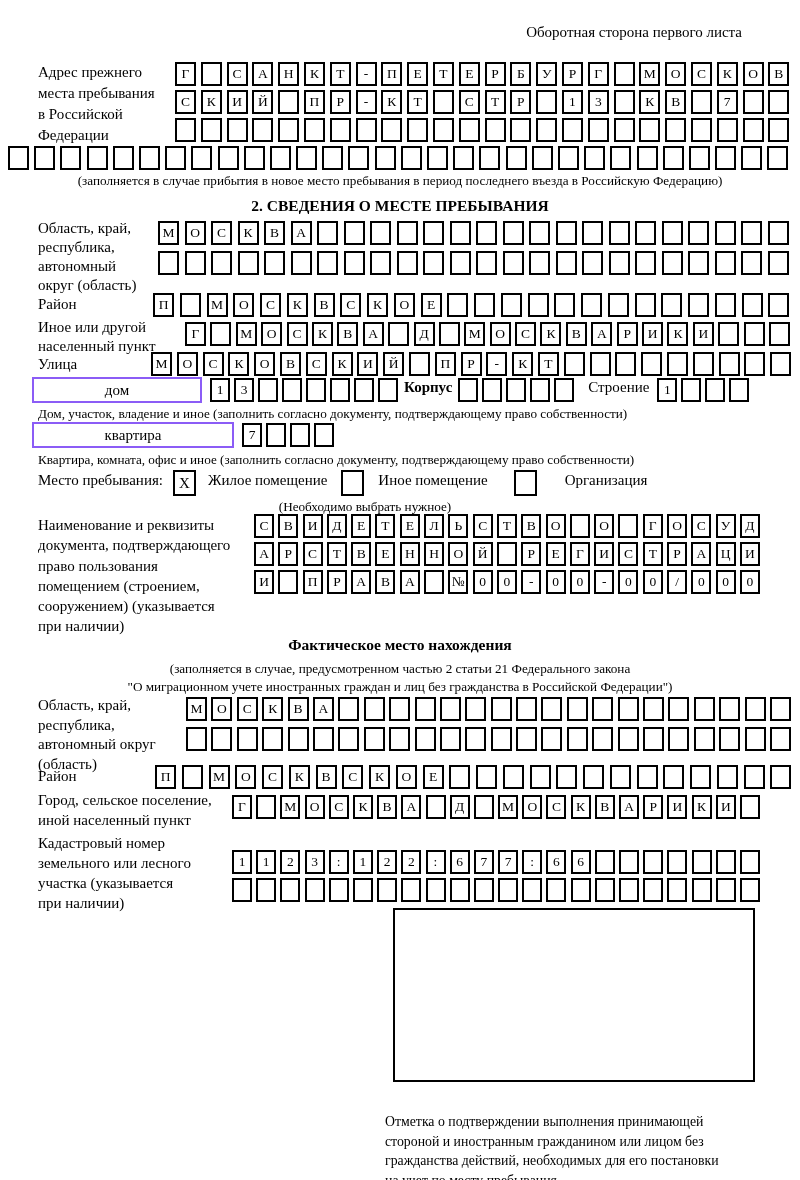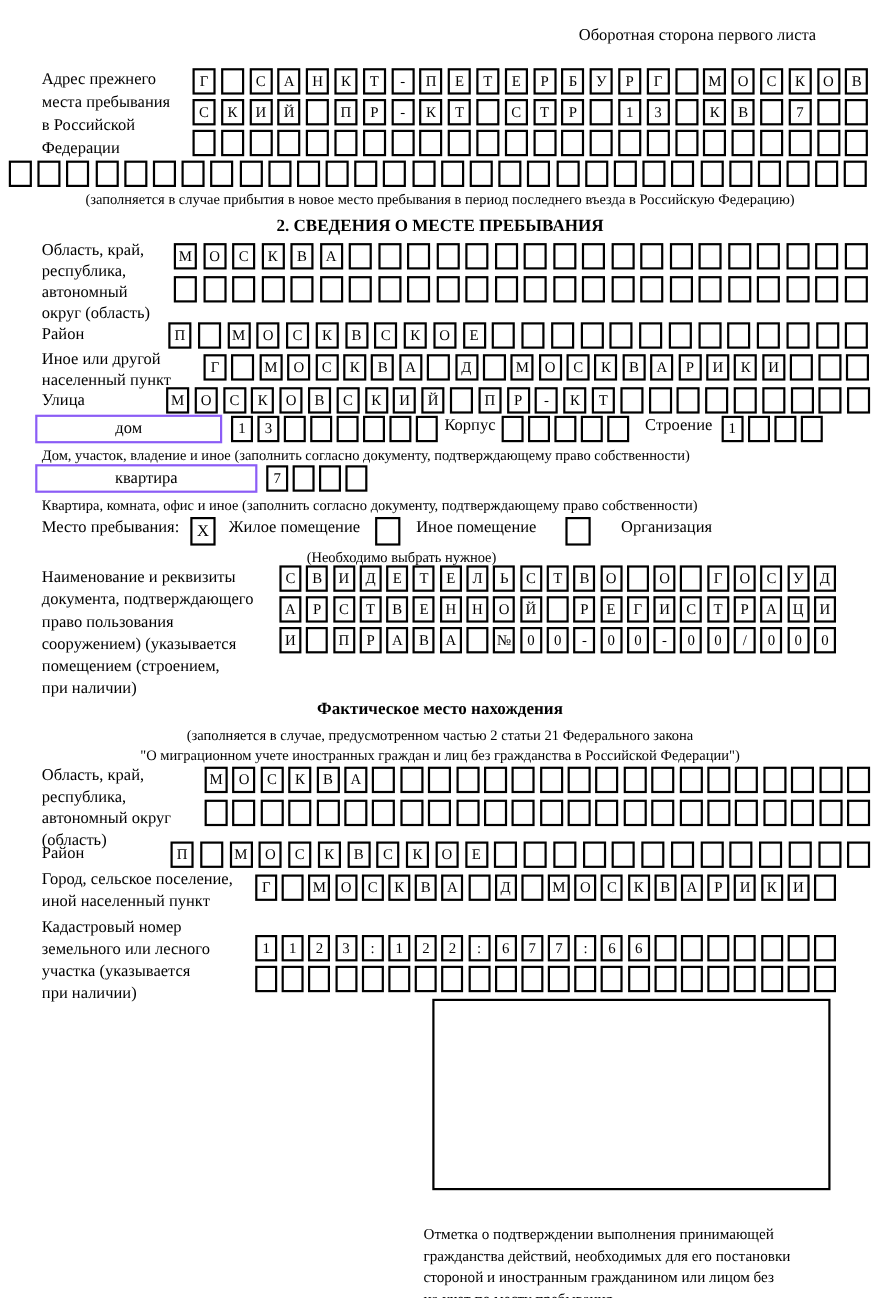--- a/index.html
+++ b/index.html
@@ -74,21 +74,21 @@
     <div>населенный пункт</div>
   </div>
   <div class="abs cells p254" style="left:185px;top:322px;"><span class="cell">Г</span><span class="cell"></span><span class="cell">М</span><span class="cell">О</span><span class="cell">С</span><span class="cell">К</span><span class="cell">В</span><span class="cell">А</span><span class="cell"></span><span class="cell">Д</span><span class="cell"></span><span class="cell">М</span><span class="cell">О</span><span class="cell">С</span><span class="cell">К</span><span class="cell">В</span><span class="cell">А</span><span class="cell">Р</span><span class="cell">И</span><span class="cell">К</span><span class="cell">И</span><span class="cell"></span><span class="cell"></span><span class="cell"></span></div>
 
   <div class="abs" style="left:38px;top:356px;">Улица</div>
   <div class="abs cells" style="left:151px;top:352px;"><span class="cell">М</span><span class="cell">О</span><span class="cell">С</span><span class="cell">К</span><span class="cell">О</span><span class="cell">В</span><span class="cell">С</span><span class="cell">К</span><span class="cell">И</span><span class="cell">Й</span><span class="cell"></span><span class="cell">П</span><span class="cell">Р</span><span class="cell">-</span><span class="cell">К</span><span class="cell">Т</span><span class="cell"></span><span class="cell"></span><span class="cell"></span><span class="cell"></span><span class="cell"></span><span class="cell"></span><span class="cell"></span><span class="cell"></span><span class="cell"></span></div>
 
   <div class="abs inlinerow" style="left:32px;top:377px;">
     <span class="widebox" style="width:170px;">дом</span>
     <span class="cells p240" style="margin-left:8px;margin-top:1px;"><span class="cell">1</span><span class="cell">3</span><span class="cell"></span><span class="cell"></span><span class="cell"></span><span class="cell"></span><span class="cell"></span><span class="cell"></span></span>
-    <span style="margin:2px 6px 0 2px;">Корпус</span>
+    <span style="margin:2px 6px 0 2px;font-weight:bold;">Корпус</span>
     <span class="cells p240" style="margin-top:1px;"><span class="cell"></span><span class="cell"></span><span class="cell"></span><span class="cell"></span><span class="cell"></span></span>
     <span style="margin:2px 8px 0 10px;">Строение</span>
     <span class="cells p240" style="margin-top:1px;"><span class="cell">1</span><span class="cell"></span><span class="cell"></span><span class="cell"></span></span>
   </div>
   <div class="abs caption" style="left:38px;top:406px;">Дом, участок, владение и иное (заполнить согласно документу, подтверждающему право собственности)</div>
 
   <div class="abs inlinerow" style="left:32px;top:422px;">
     <span class="widebox" style="width:202px;">квартира</span>
     <span class="cells p240" style="margin-left:8px;margin-top:1px;"><span class="cell">7</span><span class="cell"></span><span class="cell"></span><span class="cell"></span></span>
   </div>
@@ -102,22 +102,22 @@
     <span style="margin:2px 0 0 14px;">Иное помещение</span>
     <span class="chkbox" style="margin-left:26px;"></span>
     <span style="margin:2px 0 0 28px;">Организация</span>
   </div>
   <div class="abs caption" style="left:200px;top:499px;width:330px;text-align:center;">(Необходимо выбрать нужное)</div>
 
   <div class="abs lbl" style="left:38px;top:515px;width:215px;line-height:20.3px;">
     <div>Наименование и реквизиты</div>
     <div>документа, подтверждающего</div>
     <div>право пользования</div>
+    <div>помещением (строением,</div>
     <div>сооружением) (указывается</div>
-    <div>помещением (строением,</div>
     <div>при наличии)</div>
   </div>
   <div class="abs cells p243" style="left:254px;top:514px;"><span class="cell">С</span><span class="cell">В</span><span class="cell">И</span><span class="cell">Д</span><span class="cell">Е</span><span class="cell">Т</span><span class="cell">Е</span><span class="cell">Л</span><span class="cell">Ь</span><span class="cell">С</span><span class="cell">Т</span><span class="cell">В</span><span class="cell">О</span><span class="cell"></span><span class="cell">О</span><span class="cell"></span><span class="cell">Г</span><span class="cell">О</span><span class="cell">С</span><span class="cell">У</span><span class="cell">Д</span></div>
   <div class="abs cells p243" style="left:254px;top:542px;"><span class="cell">А</span><span class="cell">Р</span><span class="cell">С</span><span class="cell">Т</span><span class="cell">В</span><span class="cell">Е</span><span class="cell">Н</span><span class="cell">Н</span><span class="cell">О</span><span class="cell">Й</span><span class="cell"></span><span class="cell">Р</span><span class="cell">Е</span><span class="cell">Г</span><span class="cell">И</span><span class="cell">С</span><span class="cell">Т</span><span class="cell">Р</span><span class="cell">А</span><span class="cell">Ц</span><span class="cell">И</span></div>
   <div class="abs cells p243" style="left:254px;top:570px;"><span class="cell">И</span><span class="cell"></span><span class="cell">П</span><span class="cell">Р</span><span class="cell">А</span><span class="cell">В</span><span class="cell">А</span><span class="cell"></span><span class="cell">№</span><span class="cell">0</span><span class="cell">0</span><span class="cell">-</span><span class="cell">0</span><span class="cell">0</span><span class="cell">-</span><span class="cell">0</span><span class="cell">0</span><span class="cell">/</span><span class="cell">0</span><span class="cell">0</span><span class="cell">0</span></div>
 
   <div class="abs bold center" style="top:636px;font-size:15.5px;">Фактическое место нахождения</div>
   <div class="abs caption center" style="top:661px;">(заполняется в случае, предусмотренном частью 2 статьи 21 Федерального закона</div>
   <div class="abs caption center" style="top:679px;">"О миграционном учете иностранных граждан и лиц без гражданства в Российской Федерации")</div>
 
@@ -144,18 +144,18 @@
     <div>земельного или лесного</div>
     <div>участка (указывается</div>
     <div>при наличии)</div>
   </div>
   <div class="abs cells p242" style="left:232px;top:850px;"><span class="cell">1</span><span class="cell">1</span><span class="cell">2</span><span class="cell">3</span><span class="cell">:</span><span class="cell">1</span><span class="cell">2</span><span class="cell">2</span><span class="cell">:</span><span class="cell">6</span><span class="cell">7</span><span class="cell">7</span><span class="cell">:</span><span class="cell">6</span><span class="cell">6</span><span class="cell"></span><span class="cell"></span><span class="cell"></span><span class="cell"></span><span class="cell"></span><span class="cell"></span><span class="cell"></span></div>
   <div class="abs cells p242" style="left:232px;top:878px;"><span class="cell"></span><span class="cell"></span><span class="cell"></span><span class="cell"></span><span class="cell"></span><span class="cell"></span><span class="cell"></span><span class="cell"></span><span class="cell"></span><span class="cell"></span><span class="cell"></span><span class="cell"></span><span class="cell"></span><span class="cell"></span><span class="cell"></span><span class="cell"></span><span class="cell"></span><span class="cell"></span><span class="cell"></span><span class="cell"></span><span class="cell"></span><span class="cell"></span></div>
 
   <div class="abs stamp" style="left:393px;top:908px;width:362px;height:174px;"></div>
   <div class="abs" style="left:385px;top:1088px;width:382px;text-align:left;font-size:13.8px;line-height:19.5px;margin-top:24px;">
     <div>Отметка о подтверждении выполнения принимающей</div>
+    <div>стороной и иностранным гражданином или лицом без</div>
     <div>гражданства действий, необходимых для его постановки</div>
-    <div>стороной и иностранным гражданином или лицом без</div>
     <div>на учет по месту пребывания</div>
   </div>
 
 </div>
 
 </body></html>

